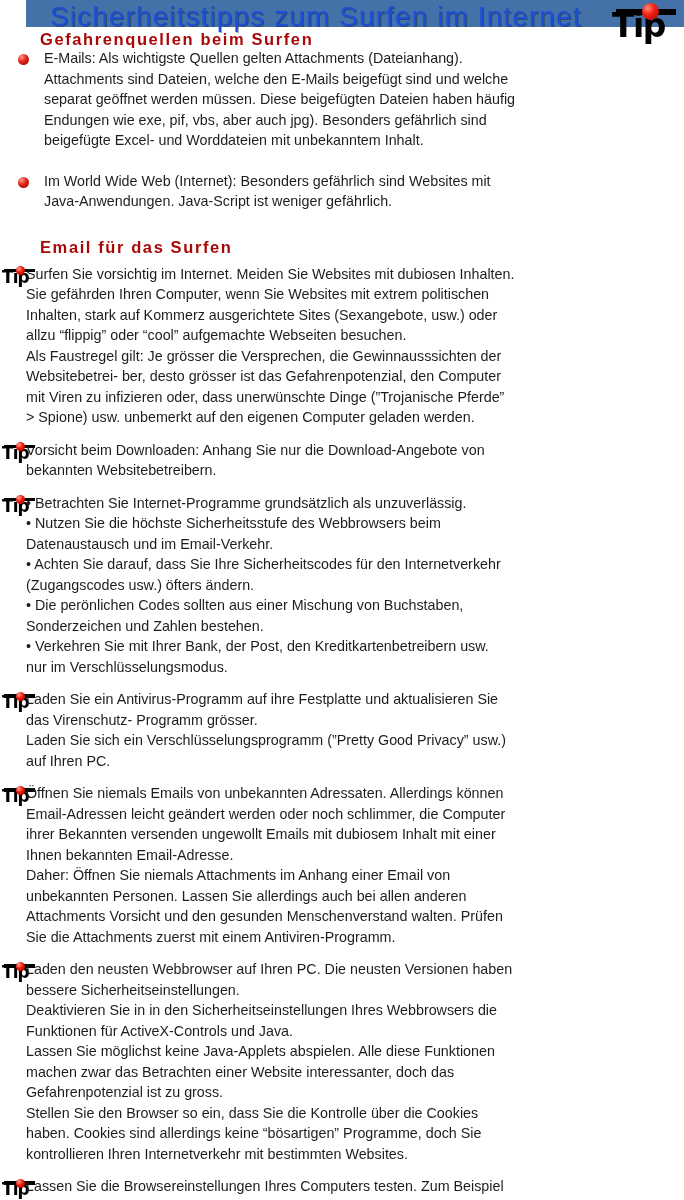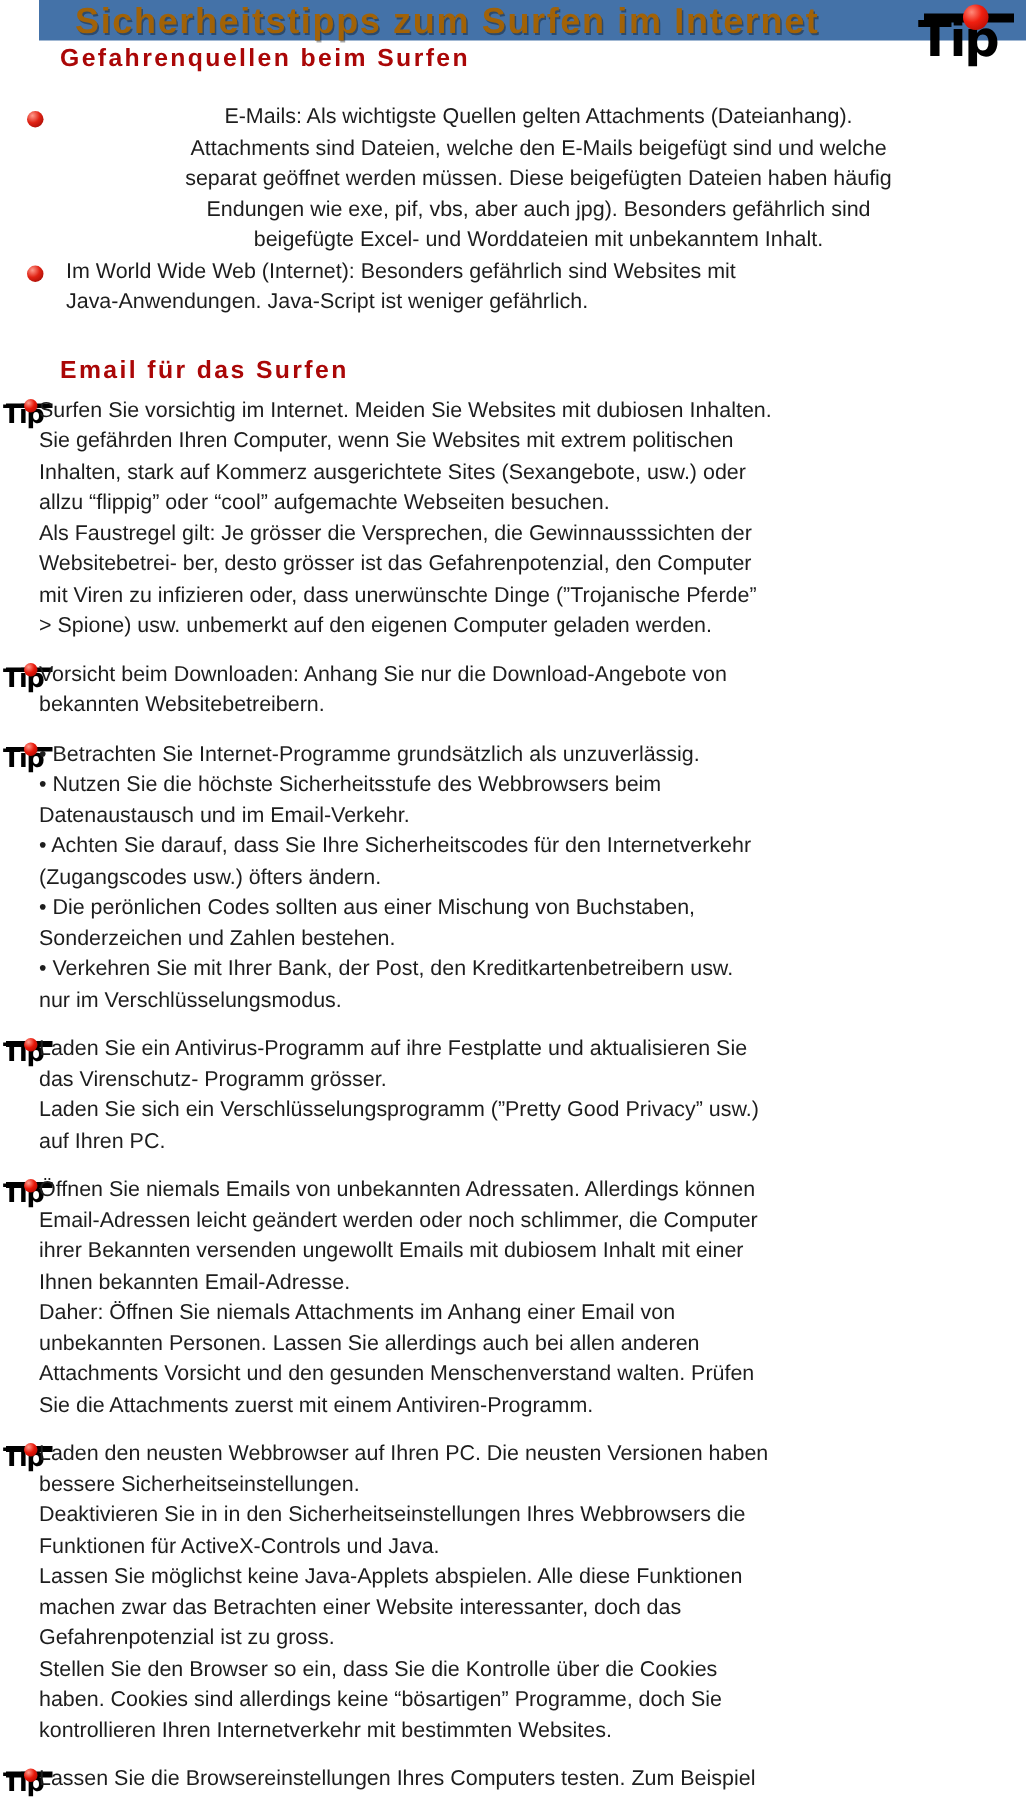--- a/index.html
+++ b/index.html
@@ -27,23 +27,23 @@
     position: absolute;
     left: 26px; top: 0;
     width: 658px;
     height: 27px;
     background: #4472a8;
   }
   .header-title {
     position: absolute;
     left: 50px;
     top: 1px;
-    font-size: 24px;
-    font-weight: bold;
-    color: #a16207;
+    font-size: 28px;
+    font-weight: normal;
+    color: #1d4ed8;
     letter-spacing: 1.1px;
     text-shadow: 1px 1px 0 rgba(0,0,0,0.35);
     white-space: nowrap;
   }
 
   
   .brand-logo {
     position: absolute;
     left: 612px;
     top: 2px;
@@ -159,21 +159,21 @@
 </div>
 
 <div class="brand-logo">
   <div class="bar"></div>
   <div class="word">Tip</div>
   <div class="ball"></div>
 </div>
 
 <div id="content">
     <div class="section-heading" style="top: 30px;">Gefahrenquellen beim Surfen</div>
-    <div class="block bullet" style="top: 68px; height: 102.5px; text-align: center;">
+    <div class="block bullet" style="top: 48px; height: 102.5px;">
       <span class="bullet-dot"></span>
       <div class="body">E-Mails: Als wichtigste Quellen gelten Attachments (Dateianhang).
 Attachments sind Dateien, welche den E-Mails beigefügt sind und welche
 separat geöffnet werden müssen. Diese beigefügten Dateien haben häufig
 Endungen wie  exe, pif, vbs, aber auch  jpg). Besonders gefährlich sind
 beigefügte Excel- und Worddateien mit unbekanntem Inhalt.</div>
     </div>
     <div class="block bullet" style="top: 170.5px; height: 41px;">
       <span class="bullet-dot"></span>
       <div class="body">Im World Wide Web (Internet):  Besonders gefährlich sind Websites mit

